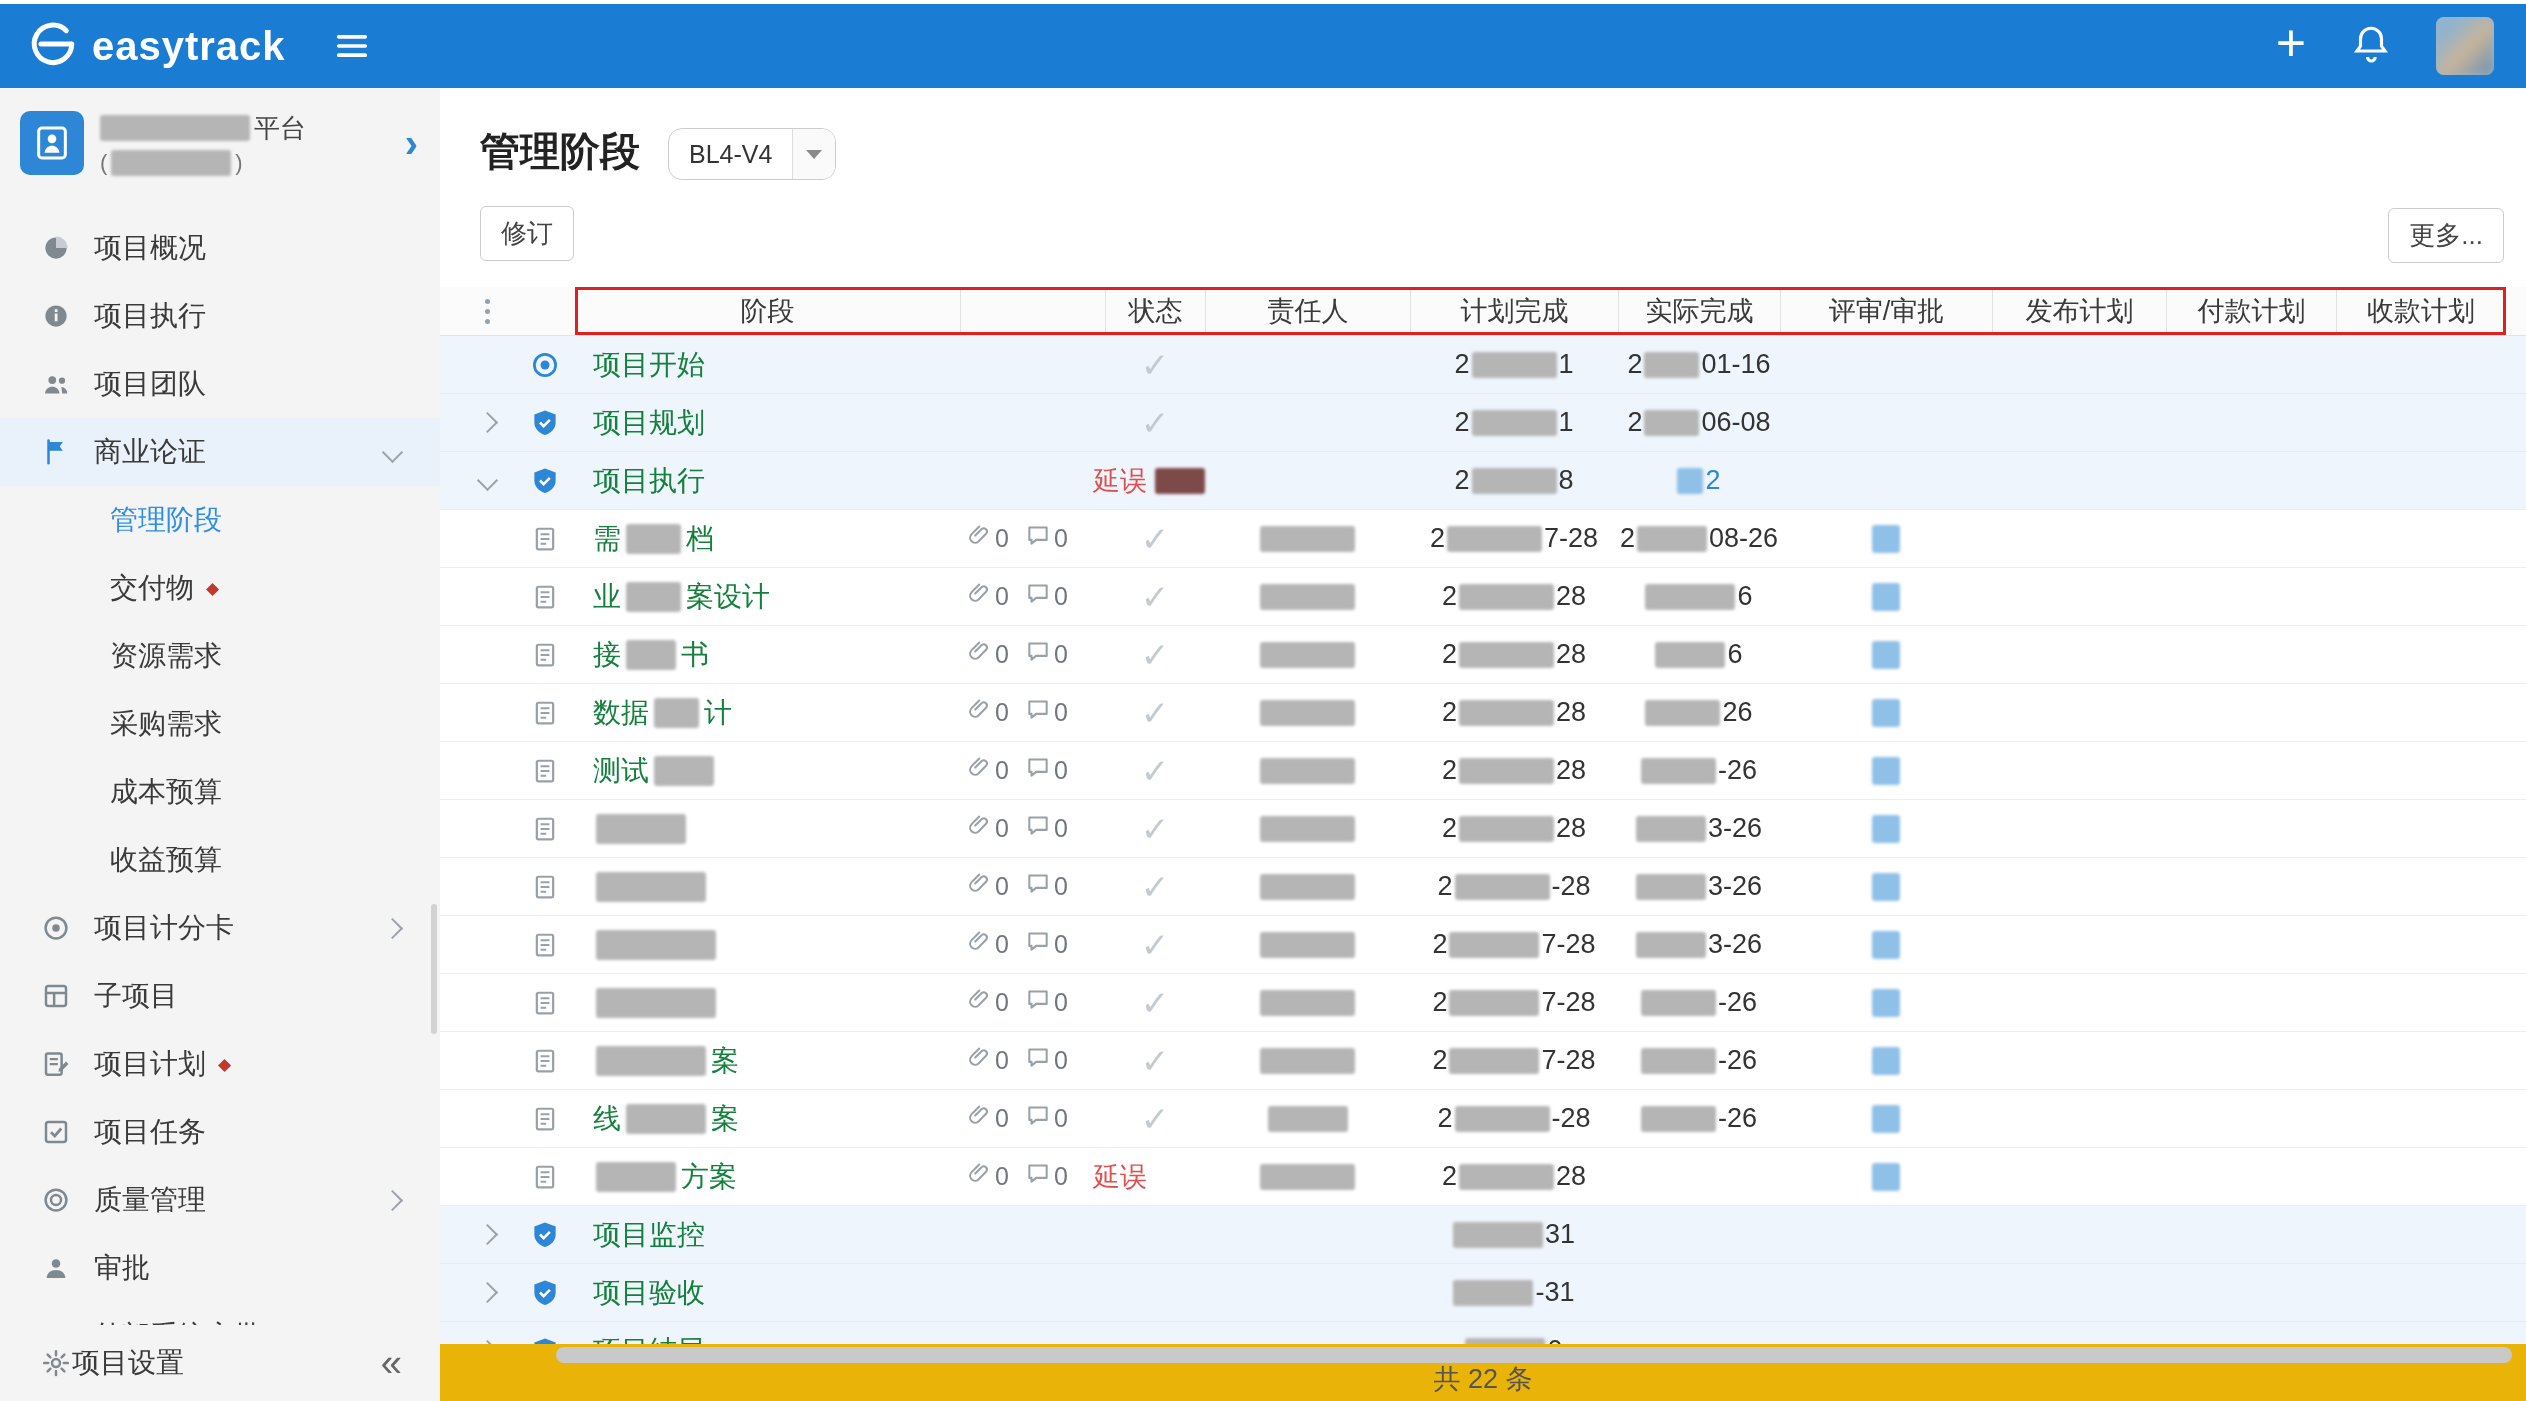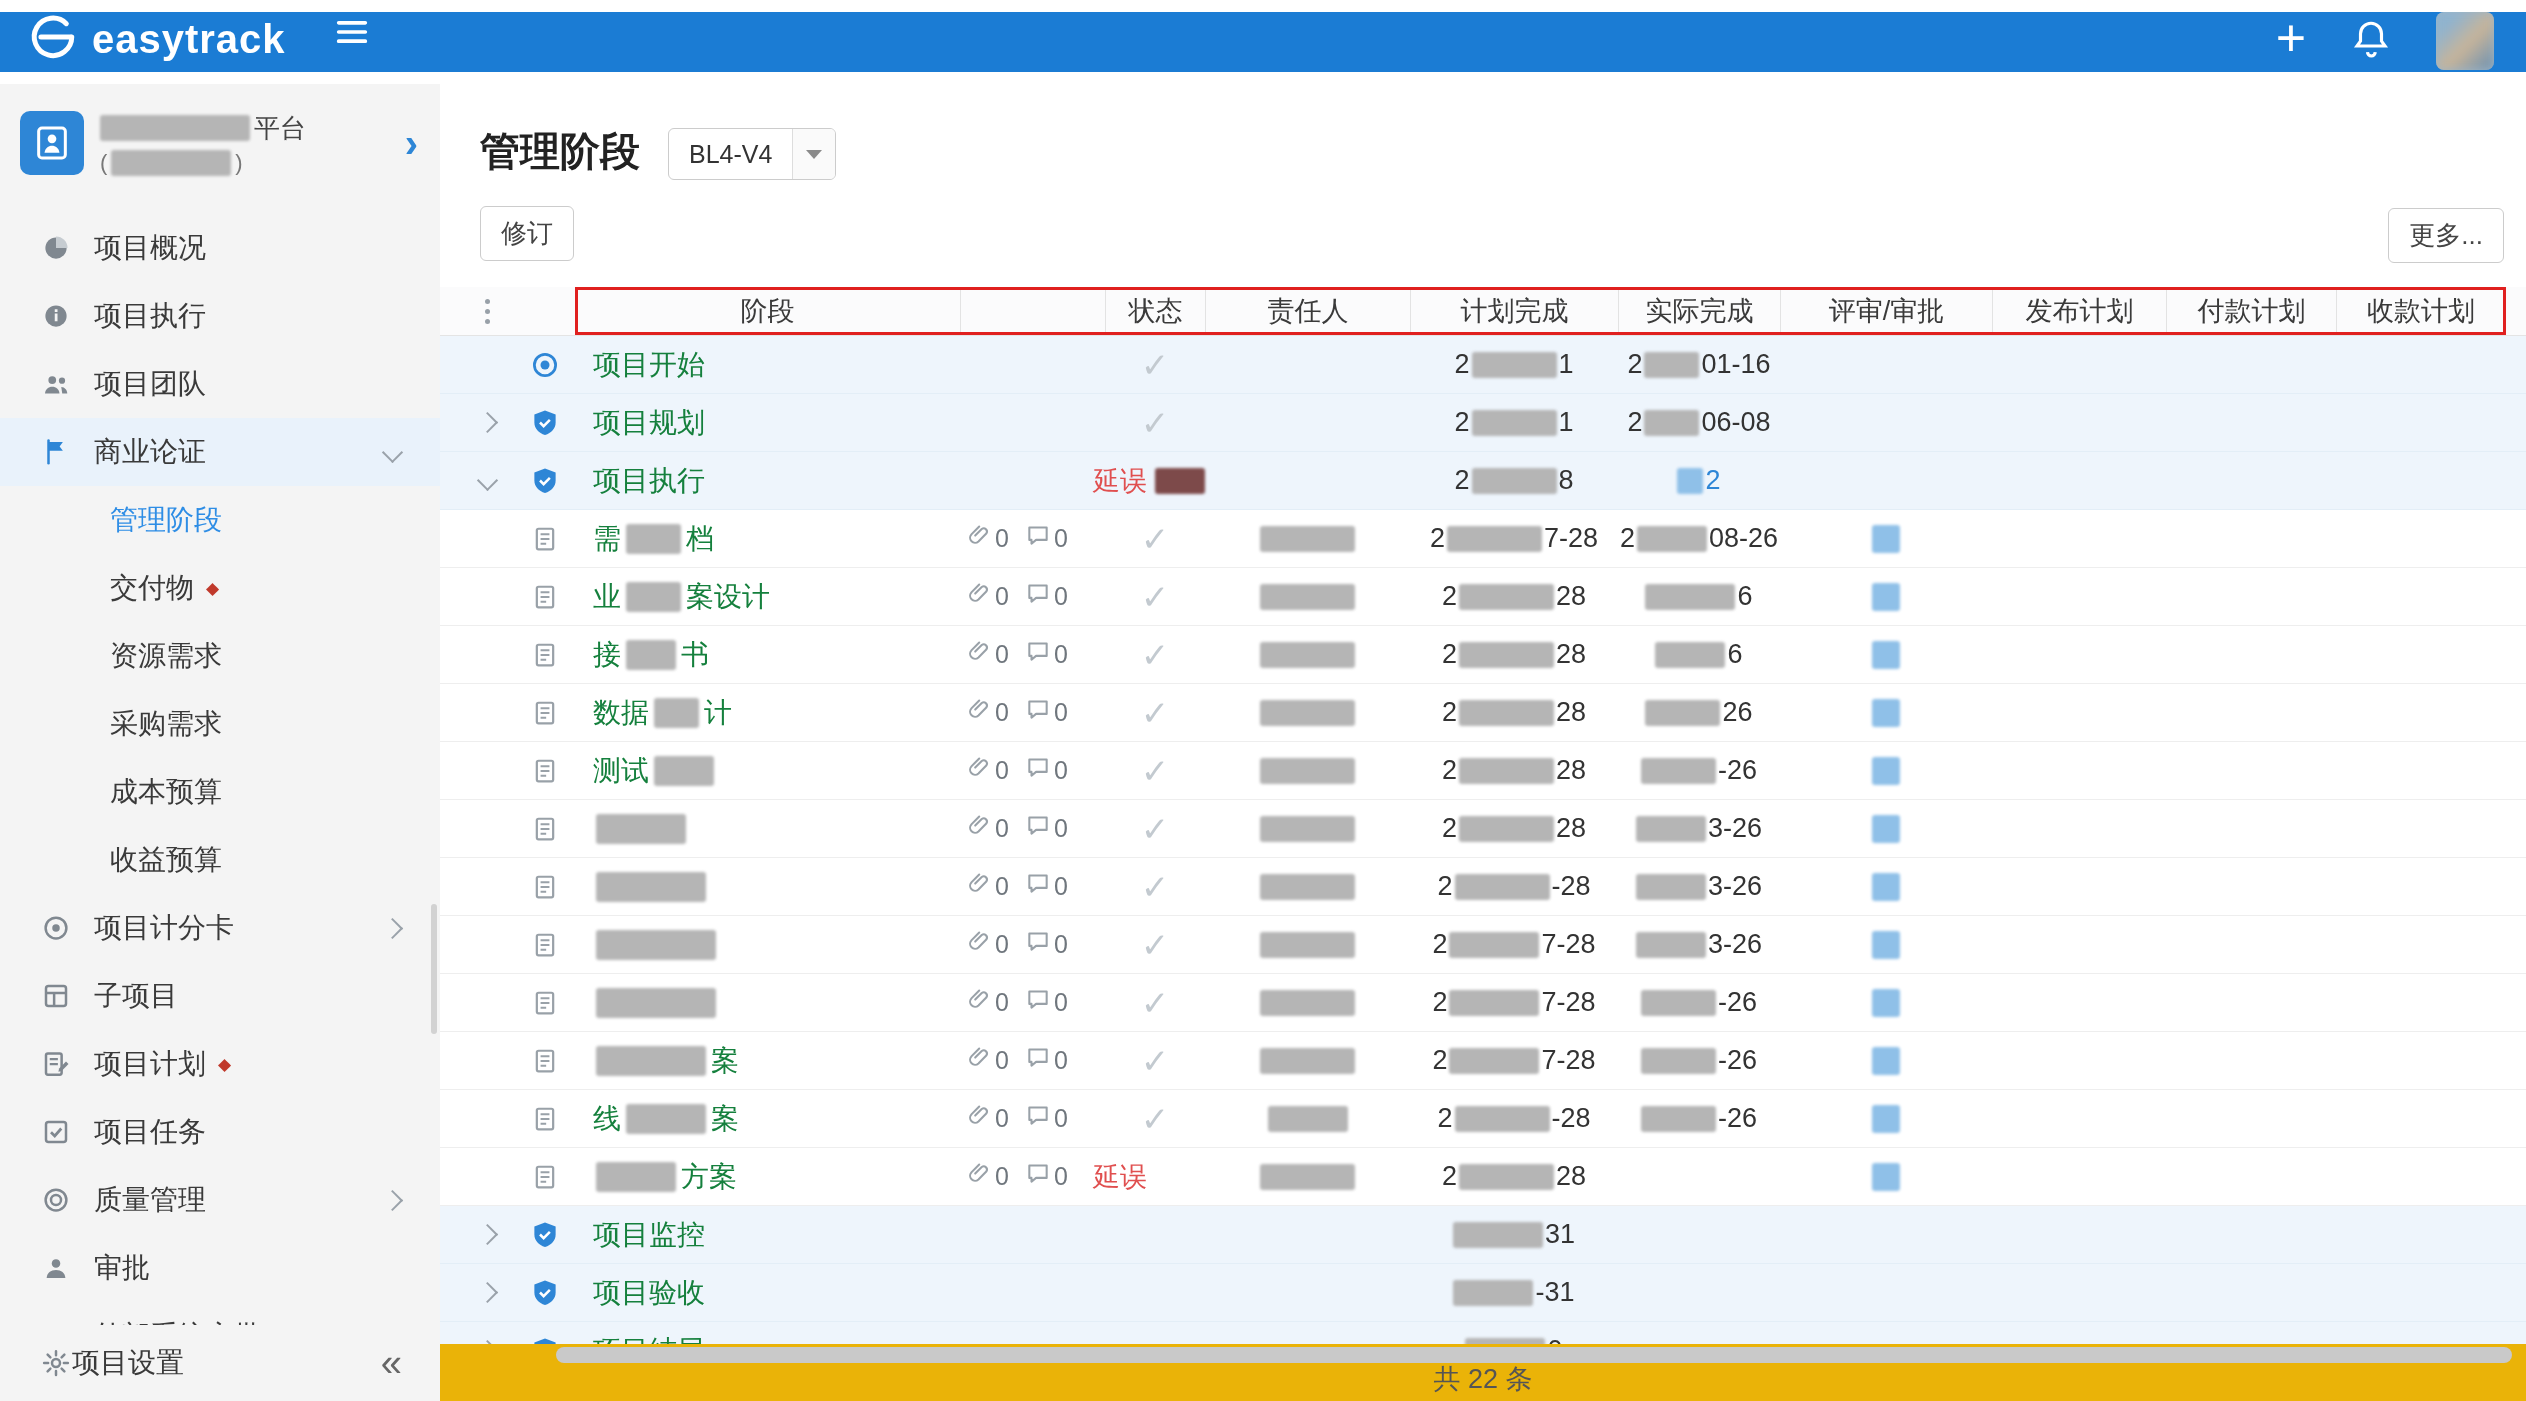--- a/index.html
+++ b/index.html
@@ -1,20 +1,20 @@
 <!DOCTYPE html>
 <html><head>
 <meta charset="utf-8">
 <style>
   html,body{margin:0;padding:0}
   body{width:2526px;height:1401px;position:relative;overflow:hidden;background:#fff;
        font-family:"Liberation Sans","DejaVu Sans",sans-serif;color:#333}
 
   
-  .navbar{position:absolute;top:12px;left:0;width:100%;height:60px;background:#1b7cd4;display:flex;align-items:flex-start;z-index:30}
+  .navbar{position:absolute;top:4px;left:0;width:100%;height:84px;background:#1b7cd4;display:flex;align-items:center;z-index:30}
   .logo{display:flex;align-items:center;gap:14px;padding-left:28px}
   .logo-text{color:#fff;font-size:40px;font-weight:bold;letter-spacing:1px}
   .hamburger{margin:0 40px 0 46px;cursor:pointer;display:flex;align-items:center}
   .nav-items{display:flex;height:100%;margin-left:28px}
   .nav-item{color:#fff;font-size:30px;padding:0 42px;display:flex;align-items:center;height:100%;cursor:pointer;white-space:nowrap}
   .nav-item.active{background:#4496df}
   .nav-right{margin-left:auto;display:flex;align-items:center;gap:44px;padding-right:32px}
   .plus-btn{color:#fff;font-size:52px;font-weight:300;line-height:1;cursor:pointer;margin-top:-6px}
   .nav-avatar{width:58px;height:58px;border-radius:8px;overflow:hidden;background:#9db6c9}
   .nav-avatar .blurfill{width:100%;height:100%;background:linear-gradient(135deg,#8fb3cf 20%,#c7b49a 55%,#7d97ad 90%);filter:blur(4px)}
@@ -42,21 +42,21 @@
   .side-scroll{position:absolute;right:3px;top:820px;width:6px;height:130px;background:#d2d2d2;border-radius:3px}
 
   
   .chev{width:13px;height:13px;border-right:2.5px solid #9aa2aa;border-bottom:2.5px solid #9aa2aa;display:inline-block}
   .chev.right{transform:rotate(-45deg)}
   .chev.down{transform:rotate(45deg)}
 
   
   .main{position:absolute;left:440px;top:84px;right:0;bottom:0;background:#fff}
   .page-title{position:absolute;left:40px;top:40px;font-size:40px;font-weight:bold;color:#222}
-  .version-select{position:absolute;left:228px;top:44px;height:50px;border:1px solid #ccc;border-radius:6px;display:flex;align-items:center;background:#fff;cursor:pointer;overflow:hidden}
+  .version-select{position:absolute;left:228px;top:44px;height:50px;border:1px solid #ccc;border-radius:14px;display:flex;align-items:center;background:#fff;cursor:pointer;overflow:hidden}
   .version-select .val{padding:0 20px;font-size:25px;color:#333}
   .version-select .caret{width:42px;height:100%;border-left:1px solid #ddd;display:flex;align-items:center;justify-content:center;background:#fafafa}
   .tri-down{width:0;height:0;border-left:8px solid transparent;border-right:8px solid transparent;border-top:9px solid #8a8a8a}
   .btn{border:1px solid #ccc;border-radius:6px;background:#fff;font-size:26px;color:#444;padding:9px 20px;cursor:pointer;white-space:nowrap}
   .btn-revise{position:absolute;left:40px;top:122px}
   .btn-more{position:absolute;right:22px;top:124px}
 
   
   .table{position:absolute;left:0;right:0;top:203px;bottom:57px;overflow:hidden}
   .thead{height:48px;display:flex;align-items:stretch;background:#fbfbfc;border-bottom:1px solid #e4e4e4;position:relative;font-size:27px;color:#3a3a3a}

